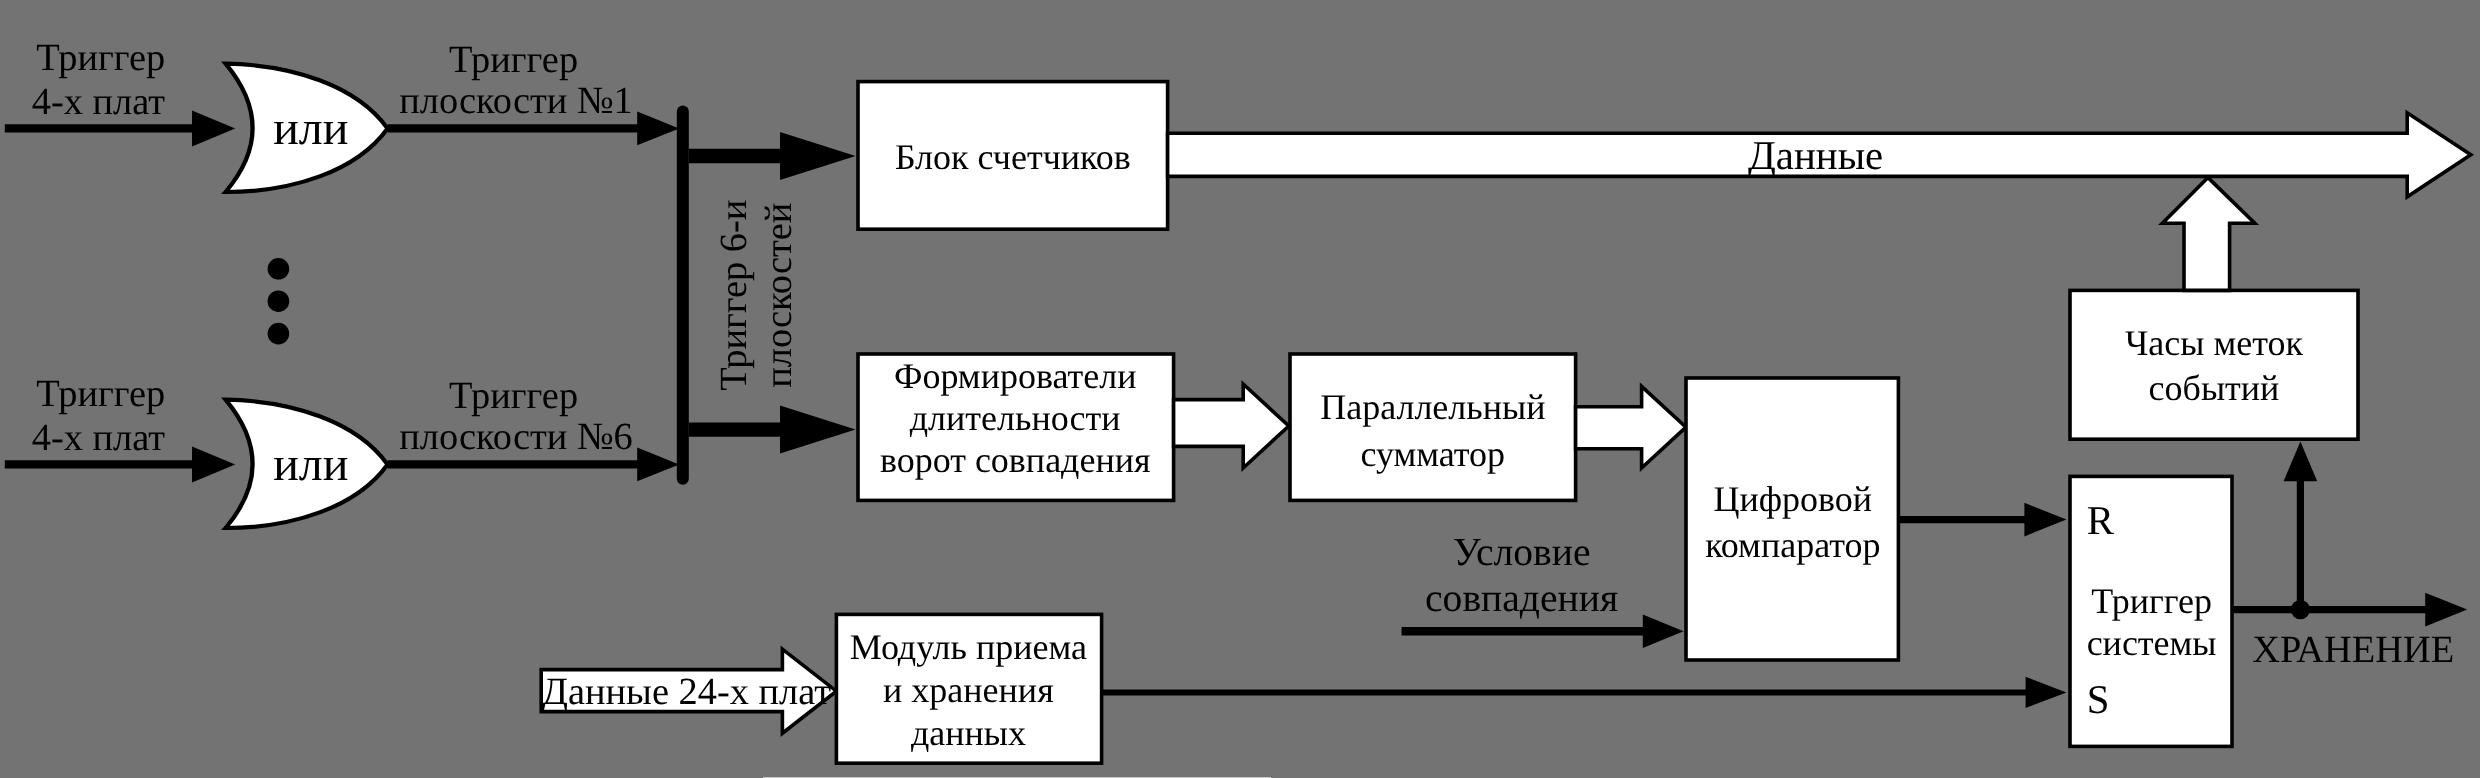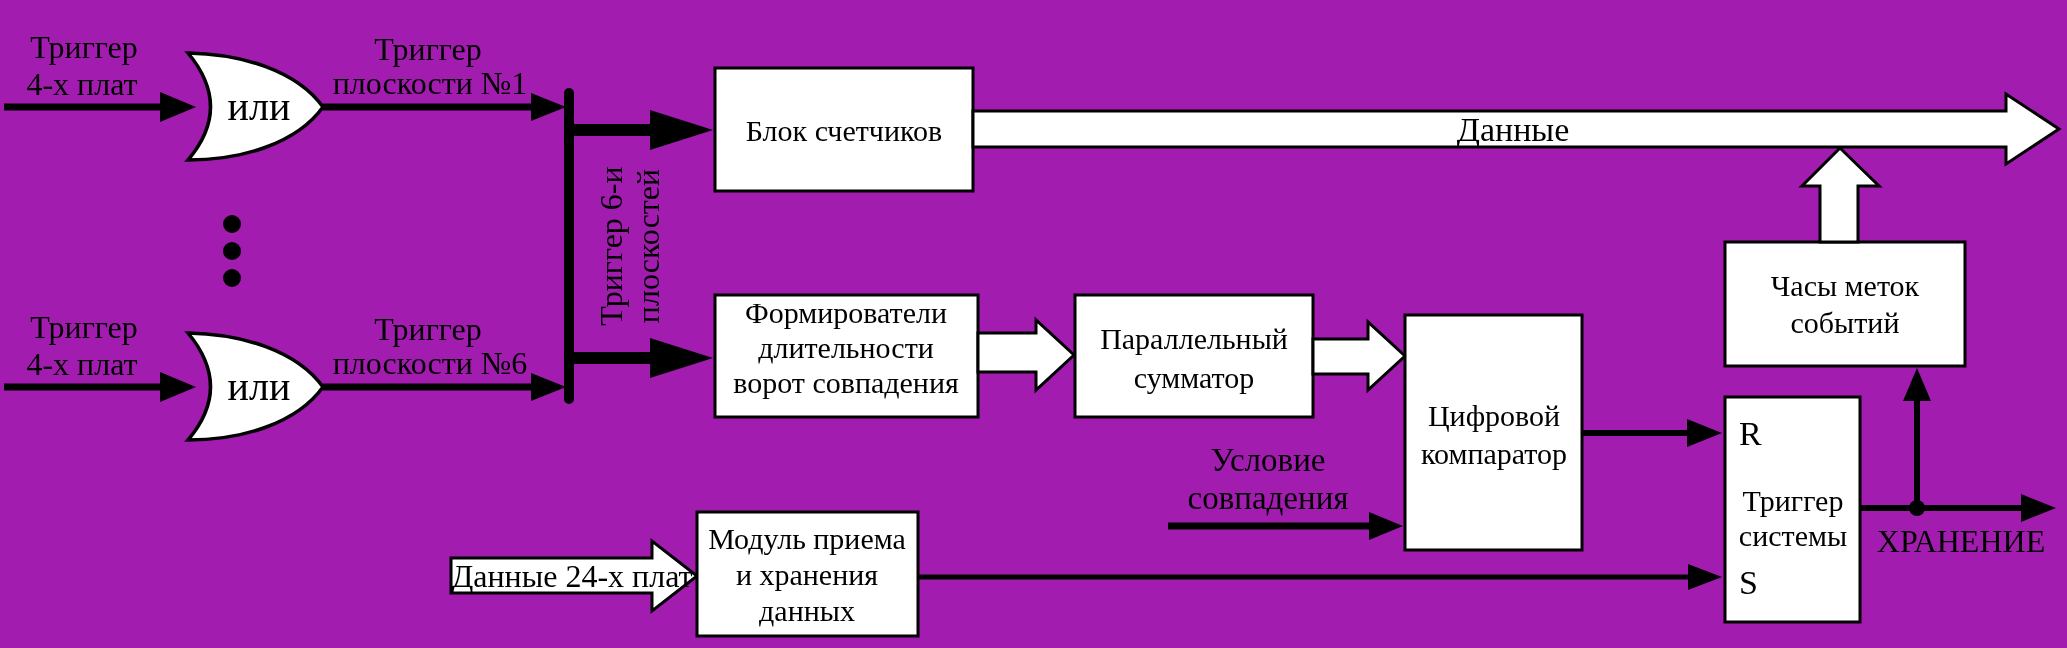--- a/index.html
+++ b/index.html
@@ -1,16 +1,16 @@
 <!DOCTYPE html>
 <html><head>
 <meta charset="utf-8">
 <style>
   html,body{margin:0;padding:0;background:#ffffff;}
-  .page{position:relative;width:2067px;height:648px;background:#a21caf;overflow:hidden;}
+  .page{position:relative;width:2067px;height:648px;background:#737373;overflow:hidden;}
   svg{display:block;}
   text{font-family:"Liberation Serif","DejaVu Serif",serif;fill:#000;}
   .lbl{font-size:32px;}
   .box{font-size:30px;}
   .orlbl{font-size:40px;}
   .rs{font-size:34px;}
   .dat{font-size:34px;}
   .coin{font-size:33px;}
   .mid{text-anchor:middle;}
   .shape{fill:#ffffff;stroke:#000000;stroke-width:3px;}

